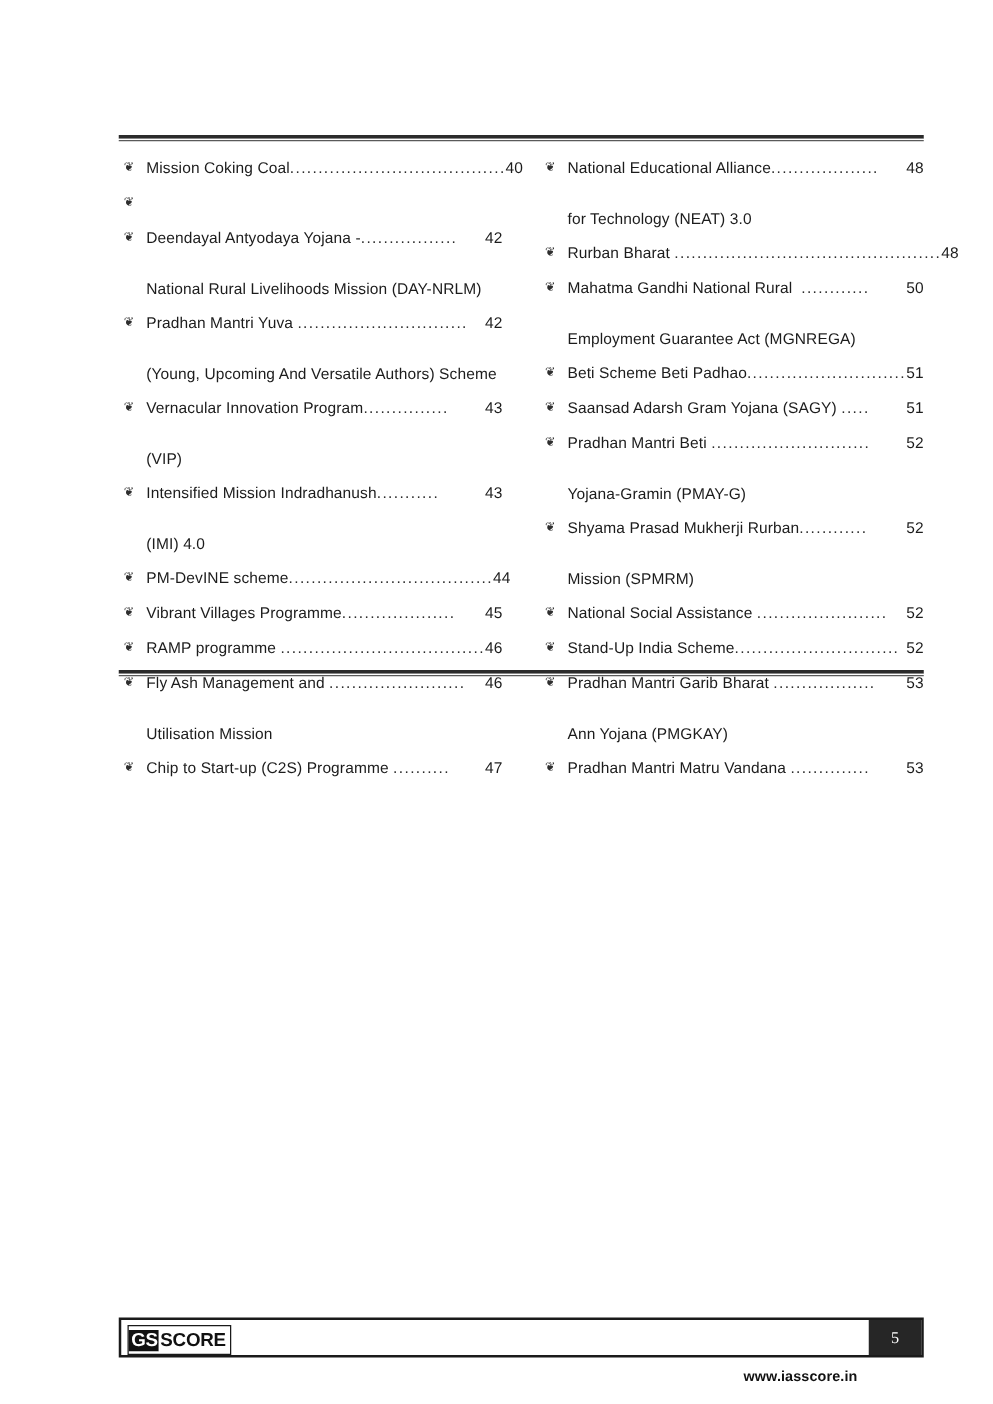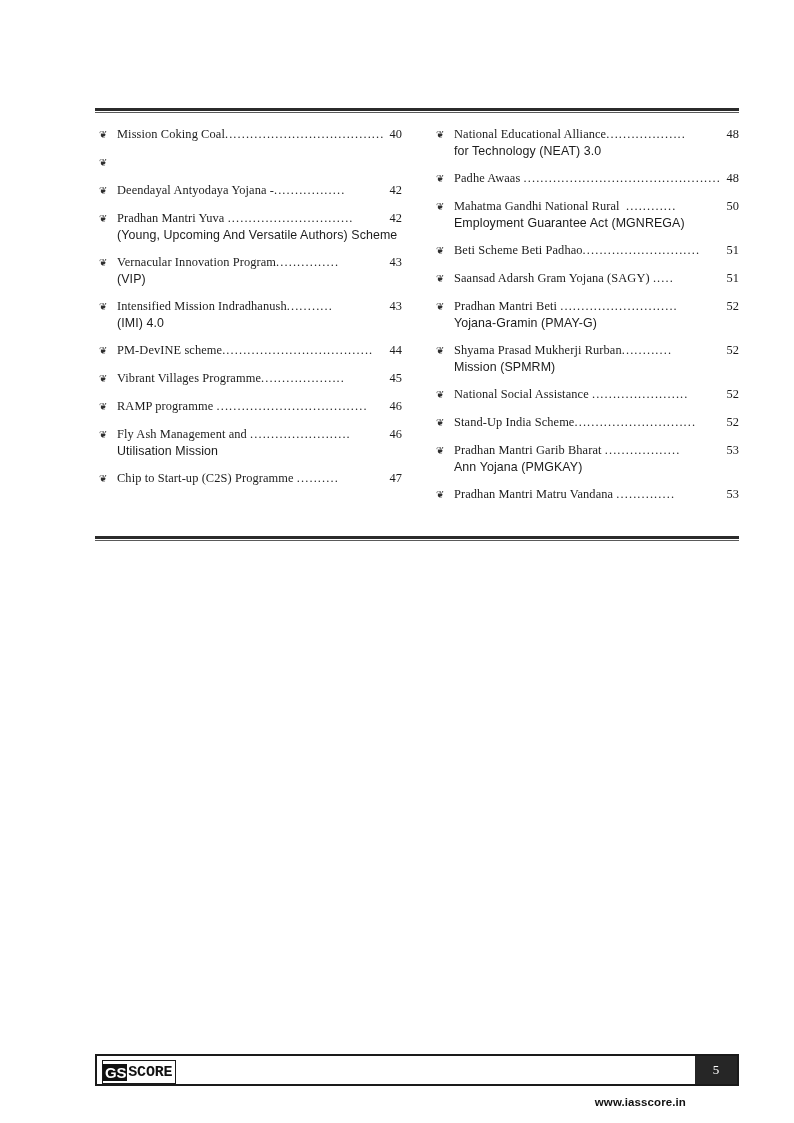--- a/index.html
+++ b/index.html
@@ -90,21 +90,20 @@
     color: #1c1c1c;
     position: relative;
   }
 
   
   .entry-line1 {
     display: flex;
     align-items: center;
     width: 100%;
     white-space: nowrap;
-    font-family: Liberation Serif, serif;
   }
   .entry-title {
     flex: 0 0 auto;
     white-space: pre;
   }
   .leader {
     flex: 1 1 auto;
     overflow: hidden;
     white-space: nowrap;
     color: #2a2a2a;
@@ -113,20 +112,21 @@
     min-width: 6px;
   }
   .entry-page {
     flex: 0 0 auto;
     padding-left: 0px;
     white-space: pre;
   }
   .entry-cont {
     display: block;
     white-space: normal;
+    margin-top: 24px;
   }
 
   
   .footer {
     position: absolute;
     left: 95px;
     top: 1054px;
     width: 644px;
     height: 32px;
     border: 2px solid #1a1a1a;
@@ -154,21 +154,21 @@
     font-family: "Liberation Sans", sans-serif;
   }
   .logo-score {
     background: #ffffff;
     color: #111111;
     font-weight: bold;
     font-size: 15px;
     line-height: 17px;
     padding: 0 3px 0 1px;
     letter-spacing: -0.2px;
-    font-family: Liberation Mono, monospace;
+    font-family: Liberation Sans, sans-serif;
   }
   .footer-spacer { flex: 1 1 auto; }
   .site {
     display: flex;
     align-items: center;
     font-size: 11.5px;
     font-weight: bold;
     color: #111111;
     letter-spacing: 0.1px;
     padding-right: 9px;
@@ -214,20 +214,21 @@
           </span>
         </div>
         <div class="toc-item">
           <span class="bullet">❦</span>
           <span class="entry">
             <span class="entry-line1">
               <span class="entry-title">Deendayal Antyodaya Yojana -</span>
               <span class="leader">.................</span>
               <span class="entry-page">42</span>
             </span>
+            <span class="entry-cont">National Rural Livelihoods Mission (DAY-NRLM)</span>
           </span>
         </div>
         <div class="toc-item">
           <span class="bullet">❦</span>
           <span class="entry">
             <span class="entry-line1">
               <span class="entry-title">Pradhan Mantri Yuva </span>
               <span class="leader">..............................</span>
               <span class="entry-page">42</span>
             </span>
@@ -317,21 +318,21 @@
               <span class="leader">...................</span>
               <span class="entry-page">48</span>
             </span>
             <span class="entry-cont">for Technology (NEAT) 3.0</span>
           </span>
         </div>
         <div class="toc-item">
           <span class="bullet">❦</span>
           <span class="entry">
             <span class="entry-line1">
-              <span class="entry-title">Padhe Awaas </span>
+              <span class="entry-title">Rurban Bharat </span>
               <span class="leader">...............................................</span>
               <span class="entry-page">48</span>
             </span>
           </span>
         </div>
         <div class="toc-item">
           <span class="bullet">❦</span>
           <span class="entry">
             <span class="entry-line1">
               <span class="entry-title">Mahatma Gandhi National Rural  </span>

